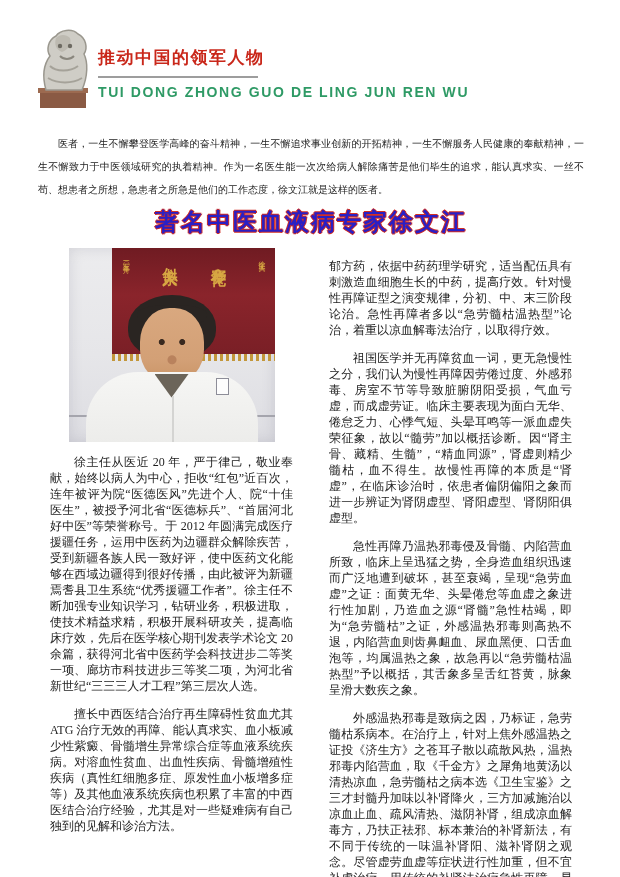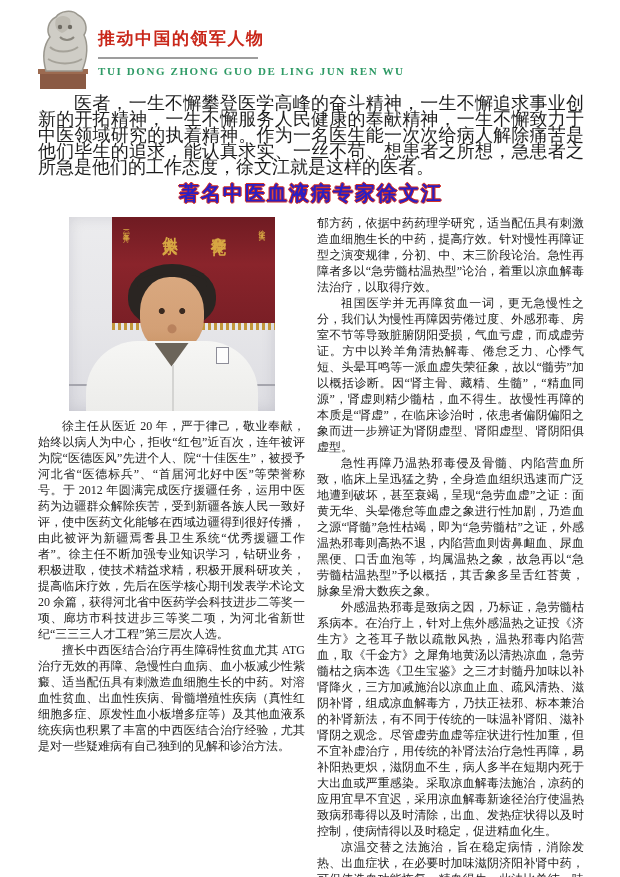--- a/index.html
+++ b/index.html
@@ -5,52 +5,52 @@
   html,body{margin:0;padding:0;background:#ffffff;}
   body{
     width:620px;height:877px;position:relative;overflow:hidden;
     font-family:"Liberation Serif","DejaVu Serif",serif;
     color:#1c1c1c;
     -webkit-font-smoothing:antialiased;
   }
   .page{padding:0 36px 0 38px;}
 
   
-  .masthead{position:relative;height:92px;}
+  .masthead{position:relative;height:92px;margin-top:19px;}
   .lion{position:absolute;left:-6px;top:7px;width:60px;height:85px;}
   .masthead-text{position:absolute;left:60px;top:27px;}
   .masthead-title{
     font-family:"Liberation Sans","DejaVu Sans",sans-serif;
     font-size:17px;font-weight:bold;color:#c9271a;letter-spacing:1.5px;white-space:nowrap;
   }
   .masthead-divider{height:2px;background:#9d9d9d;width:160px;margin:7px 0 6px 0;}
   .masthead-pinyin{
-    font-family:Liberation Serif, serif;
-    font-size:11px;font-weight:bold;color:#2e9a65;letter-spacing:1.6px;white-space:nowrap;
+    font-family:Liberation Sans, sans-serif;
+    font-size:14px;font-weight:bold;color:#2e9a65;letter-spacing:1.6px;white-space:nowrap;
   }
 
   
   .intro{
-    margin-top:3px;
-    font-size:18px;line-height:16px;text-align:justify;text-indent:2em;
+    margin-top:21px;
+    font-size:10px;line-height:23px;text-align:justify;text-indent:2em;
   }
 
   
   .article-title{
     margin:5px 0 8px 0;text-align:center;
     font-family:"Liberation Sans","DejaVu Sans",sans-serif;
-    font-size:20px;font-weight:bold;letter-spacing:2px;
+    font-size:24px;font-weight:bold;letter-spacing:2px;
     color:#2a1fc4;
     text-shadow:1px 0 0 #d23026,-1px 0 0 #d23026,0 1px 0 #d23026,0 -1px 0 #d23026;
   }
 
   
   .columns{display:flex;gap:12px;align-items:flex-start;}
   .col{flex:1;font-size:12px;line-height:16px;text-align:justify;}
-  .col p{margin:0;text-indent:2em;}
+  .col p{margin:12px;text-indent:2em;}
   .col p.no-indent{text-indent:0;}
   .sec-heading{margin:0;text-indent:2em;font-weight:bold;}
 
   
   .photo{
     width:206px;height:194px;margin:2px auto 7px auto;position:relative;overflow:hidden;
     background:linear-gradient(180deg,#ececee 0%,#e6e6e9 55%,#dddde2 100%);
     box-shadow:inset 0 0 14px rgba(90,90,110,0.18);
   }
   .pennant{
@@ -148,26 +148,26 @@
           <span class="small">徐文江大夫</span>
         </div>
         <div class="desk-line"></div>
         <div class="hair"></div>
         <div class="fringe"></div>
         <div class="face"></div>
         <div class="coat"></div>
         <div class="badge"></div>
       </div>
       <p>徐主任从医近 20 年，严于律己，敬业奉献，始终以病人为中心，拒收“红包”近百次，连年被评为院“医德医风”先进个人、院“十佳医生”，被授予河北省“医德标兵”、“首届河北好中医”等荣誉称号。于 2012 年圆满完成医疗援疆任务，运用中医药为边疆群众解除疾苦，受到新疆各族人民一致好评，使中医药文化能够在西域边疆得到很好传播，由此被评为新疆焉耆县卫生系统“优秀援疆工作者”。徐主任不断加强专业知识学习，钻研业务，积极进取，使技术精益求精，积极开展科研攻关，提高临床疗效，先后在医学核心期刊发表学术论文 20 余篇，获得河北省中医药学会科技进步二等奖一项、廊坊市科技进步三等奖二项，为河北省新世纪“三三三人才工程”第三层次人选。</p>
-      <p>擅长中西医结合治疗再生障碍性贫血尤其 ATG 治疗无效的再障、急慢性白血病、血小板减少性紫癜、适当配伍具有刺激造血细胞生长的中药。对溶血性贫血、出血性疾病、骨髓增殖性疾病（真性红细胞多症、原发性血小板增多症等）及其他血液系统疾病也积累了丰富的中西医结合治疗经验，尤其是对一些疑难病有自己独到的见解和诊治方法。</p>
+      <p>擅长中西医结合治疗再生障碍性贫血尤其 ATG 治疗无效的再障、能认真求实、血小板减少性紫癜、骨髓增生异常综合症等血液系统疾病。对溶血性贫血、出血性疾病、骨髓增殖性疾病（真性红细胞多症、原发性血小板增多症等）及其他血液系统疾病也积累了丰富的中西医结合治疗经验，尤其是对一些疑难病有自己独到的见解和诊治方法。</p>
 
     </div>
 
     <div class="col">
       <p class="no-indent">郁方药，依据中药药理学研究，适当配伍具有刺激造血细胞生长的中药，提高疗效。针对慢性再障证型之演变规律，分初、中、末三阶段论治。急性再障者多以“急劳髓枯温热型”论治，着重以凉血解毒法治疗，以取得疗效。</p>
-      <p>祖国医学并无再障贫血一词，更无急慢性之分，我们认为慢性再障因劳倦过度、外感邪毒、房室不节等导致脏腑阴阳受损，气血亏虚，而成虚劳证。方中以羚羊角清热解毒、倦怠乏力、心悸气短、头晕耳鸣等一派血虚失荣征象，故以“髓劳”加以概括诊断。因“肾主骨、藏精、生髓”，“精血同源”，肾虚则精少髓枯，血不得生。故慢性再障的本质是“肾虚”，在临床诊治时，依患者偏阴偏阳之象而进一步辨证为肾阴虚型、肾阳虚型、肾阴阳俱虚型。</p>
+      <p>祖国医学并无再障贫血一词，更无急慢性之分，我们认为慢性再障因劳倦过度、外感邪毒、房室不节等导致脏腑阴阳受损，气血亏虚，而成虚劳证。临床主要表现为面白无华、倦怠乏力、心悸气短、头晕耳鸣等一派血虚失荣征象，故以“髓劳”加以概括诊断。因“肾主骨、藏精、生髓”，“精血同源”，肾虚则精少髓枯，血不得生。故慢性再障的本质是“肾虚”，在临床诊治时，依患者偏阴偏阳之象而进一步辨证为肾阴虚型、肾阳虚型、肾阴阳俱虚型。</p>
       <p>急性再障乃温热邪毒侵及骨髓、内陷营血所致，临床上呈迅猛之势，全身造血组织迅速而广泛地遭到破坏，甚至衰竭，呈现“急劳血虚”之证：面黄无华、头晕倦怠等血虚之象进行性加剧，乃造血之源“肾髓”急性枯竭，即为“急劳髓枯”之证，外感温热邪毒则高热不退，内陷营血则齿鼻衄血、尿血黑便、口舌血泡等，均属温热之象，故急再以“急劳髓枯温热型”予以概括，其舌象多呈舌红苔黄，脉象呈滑大数疾之象。</p>
       <p>外感温热邪毒是致病之因，乃标证，急劳髓枯系病本。在治疗上，针对上焦外感温热之证投《济生方》之苍耳子散以疏散风热，温热邪毒内陷营血，取《千金方》之犀角地黄汤以清热凉血，急劳髓枯之病本选《卫生宝鉴》之三才封髓丹加味以补肾降火，三方加减施治以凉血止血、疏风清热、滋阴补肾，组成凉血解毒方，乃扶正祛邪、标本兼治的补肾新法，有不同于传统的一味温补肾阳、滋补肾阴之观念。尽管虚劳血虚等症状进行性加重，但不宜补虚治疗，用传统的补肾法治疗急性再障，易补阳热更炽，滋阴血不生，病人多半在短期内死于大出血或严重感染。采取凉血解毒法施治，凉药的应用宜早不宜迟，采用凉血解毒新途径治疗使温热致病邪毒得以及时清除，出血、发热症状得以及时控制，使病情得以及时稳定，促进精血化生。</p>
       <p>凉温交替之法施治，旨在稳定病情，消除发热、出血症状，在必要时加味滋阴济阳补肾中药，可促使造血功能恢复，精血得生。此法比单纯一味补虚扶正治疗效佳。本症的治疗原则是稳定病情，而不是急于提高血红蛋白及其他有形成分，所谓“急则治其标”。其症属温毒内蕴，伤津耗血，肾精枯竭，治以凉血解毒为主，方中以羚羊角清热解毒、凉血止血；丹皮、贯众清热凉血散瘀；生地、麦冬清热滋阴；板蓝根、黄芩清热解毒；茜草、三七、琥珀活血消瘀。此证为邪盛正衰的极危重症，宜同时配合西药止血及控制感染，并加强各种支持疗法。渡过急性期，可按慢性再生障碍性贫血治疗。</p>
     </div>
 
   </div>
 </div>
 
 </body></html>

